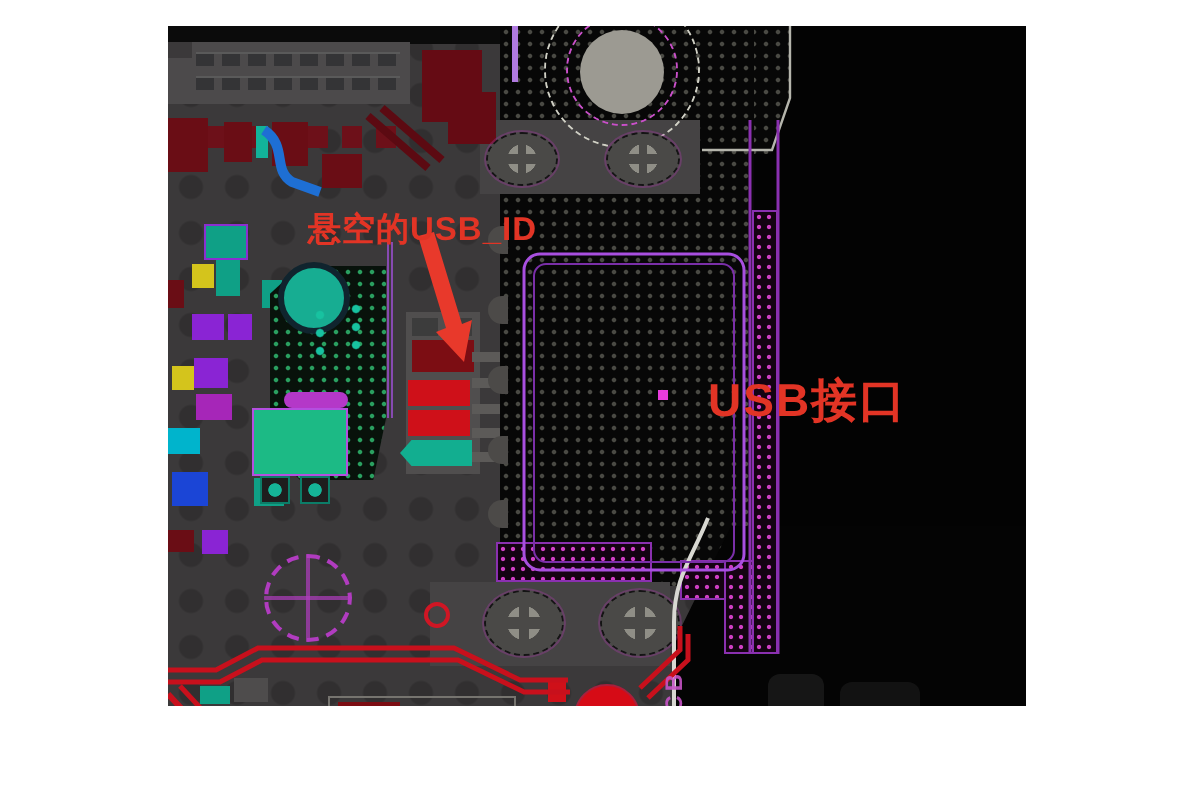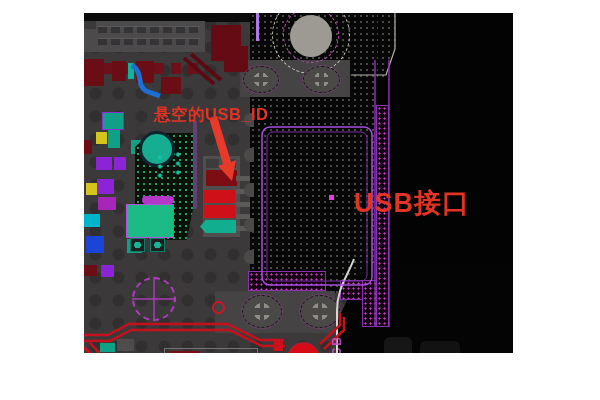--- a/index.html
+++ b/index.html
@@ -41,21 +41,21 @@
   .arrow-left{clip-path:polygon(0 50%,16% 0,100% 0,100% 100%,16% 100%);}
   .hatch-mag{background-color:#140312;
         background-image:radial-gradient(circle,#cf3ec4 0.8px,transparent 1.3px);
         background-size:5px 5px;border:1px solid #8a30b0;}
   .pad-row{background-image:repeating-linear-gradient(90deg,#343436 0 9px,#4c4a4b 9px 13px);
         border-top:1px solid #5a5a5a;}
   .pad-row-red{background-image:repeating-linear-gradient(90deg,#6d1019 0 10px,transparent 10px 17px);}
   #overlay{position:absolute;left:0;top:0;pointer-events:none;}
   .anno{position:absolute;font-weight:bold;white-space:nowrap;z-index:30;}
   #anno-floating{left:70px;top:91px;font-size:16.5px;letter-spacing:0.5px;}
-  #anno-usb{left:270px;top:172px;font-size:27px;letter-spacing:1px;}
+  #anno-usb{left:270px;top:172px;font-size:23px;letter-spacing:1px;}
   #anno-gnd{left:98px;top:283px;font-size:21px;letter-spacing:1px;}
   #anno-pcb{left:246px;top:322px;font-size:12px;writing-mode:vertical-rl;transform:rotate(180deg);
             letter-spacing:2px;opacity:0.9;}
 </style>
 </head>
 <body>
 
 <div id="stage">
   <div id="board">
     <div id="shape-layer">

